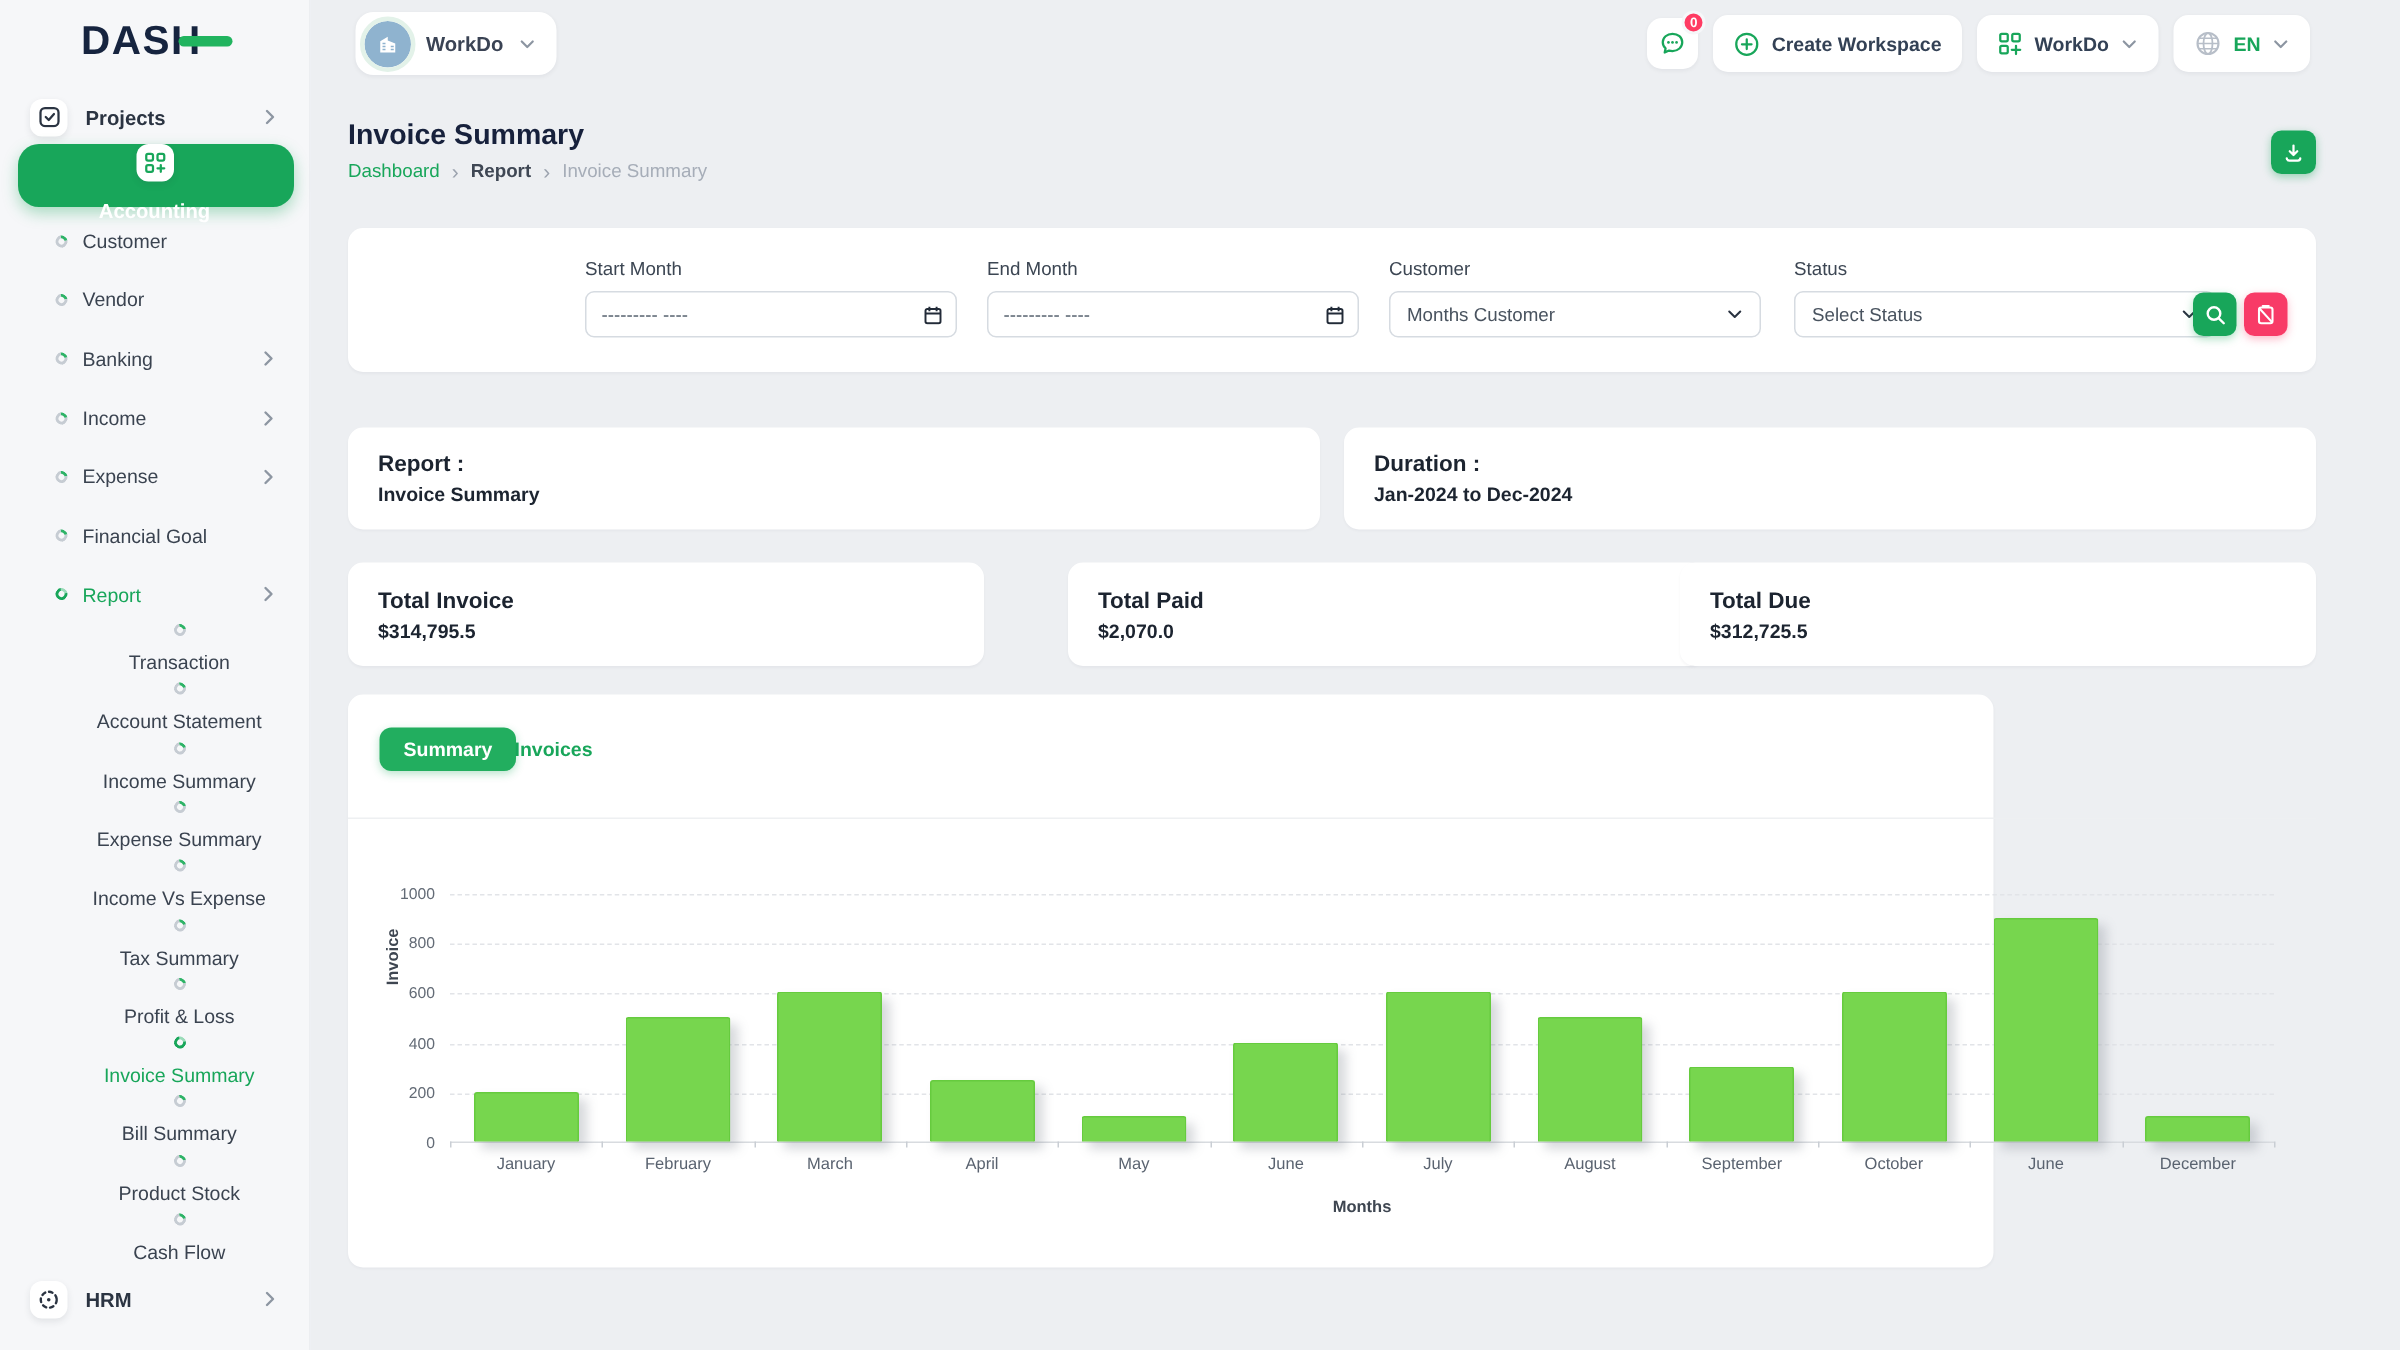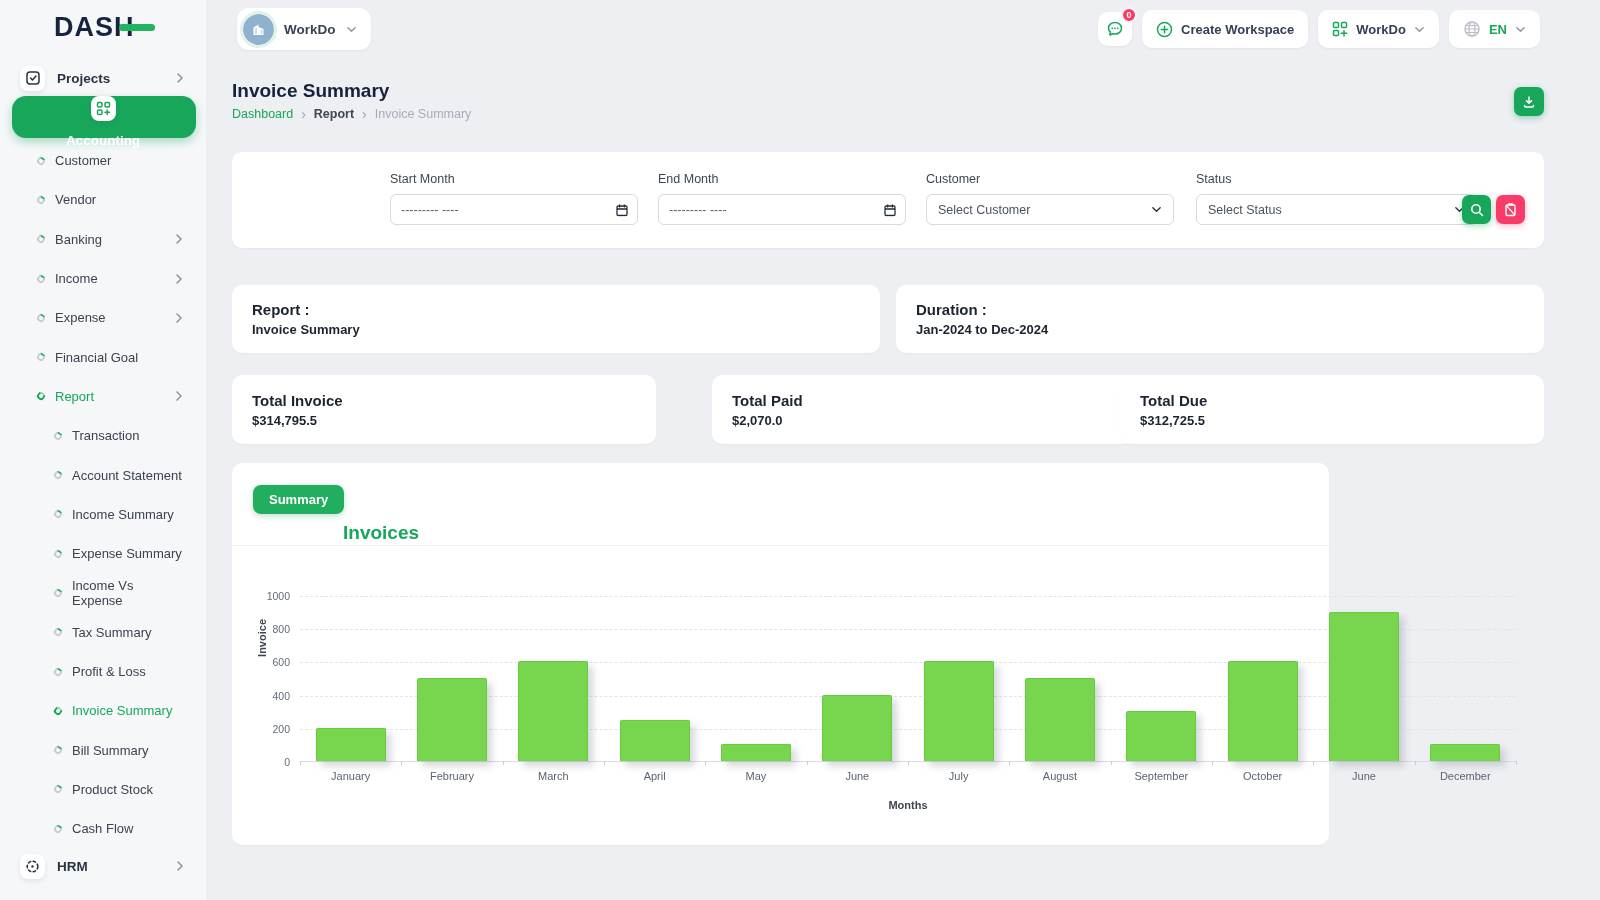--- a/index.html
+++ b/index.html
@@ -42,21 +42,21 @@
   }
   .side-row.active-pill .chev { color:#ffffff; }
   .chev-down { transform:rotate(90deg); }
 
   .side-list { position:absolute; left:0; top:141px; width:207px; }
   .side-sub {
     height:39.3px; display:flex; align-items:center; gap:10px;
     padding-left:37px; padding-right:22px;
     font-size:13px; font-weight:500; color:#3a4350;
   }
-  .side-sub.lvl2 { padding-left:54px; }
+  .side-sub.lvl2 { padding-left:54px;flex-direction:column; }
   .side-sub.active { color:#18a65a; }
   .bullet {
     width:8px; height:8px; border-radius:50%; flex:0 0 auto;
     border:2px solid #c6ccd3; border-top-color:#2eb367; transform:rotate(35deg);
   }
   .bullet-active { border-color:#18a65a; border-top-color:#9adbb9; }
   .hrm-row { top:846px; font-weight:600; }
 
   
   .ws-pill {
@@ -141,21 +141,21 @@
   .total-card { top:375px; width:424px; height:69px; padding:17px 20px; }
   .tc-0 { left:232px; } .tc-1 { left:712px; } .tc-2 { left:1120px; }
 
   
   .chart-card { left:232px; top:463px; width:1097px; height:382px; }
   .tab-pill {
     position:absolute; left:21px; top:22px; height:29px; padding:0 16px;
     background:#22ae5f; color:#fff; border-radius:8px; font-size:13px; font-weight:600;
     display:flex; align-items:center; box-shadow:0 2px 6px rgba(24,166,90,.3);
   }
-  .tab-link { position:absolute; left:111px; top:29px; font-size:19px; font-weight:600; color:#18a65a;margin-top:30px; }
+  .tab-link { position:absolute; left:111px; top:29px; font-size:13px; font-weight:600; color:#18a65a; }
   .tab-divider { position:absolute; left:0; top:82px; width:1312px; border-top:1px solid #eef0f2; }
 
   .plot { position:absolute; left:68px; top:133px; width:1216px; height:166px; border-bottom:1px solid #d8dbdf; }
   .gridline { position:absolute; left:0; width:100%; border-top:1px dashed #e2e4e8; }
   .ytick { position:absolute; right:100%; margin-right:10px; transform:translateY(-50%); font-size:10.5px; color:#636b76; white-space:nowrap; }
   .xtick { position:absolute; top:100%; width:1px; height:4px; background:#c9ced4; }
   .bar {
     position:absolute; bottom:0; width:70px; background:#77d64e;
     border:1px solid #66cb3e; border-bottom:none; border-radius:2px 2px 0 0;
     box-shadow:5px 5px 7px rgba(110,120,130,.28);
@@ -402,21 +402,21 @@
         <svg width="12" height="13" viewBox="0 0 12 13">
             <rect x="1" y="2.5" width="10" height="9.5" rx="1.2" fill="none" stroke="#222b38" stroke-width="1.3"></rect>
             <path d="M3.6 1v3M8.4 1v3M1 5.5h10" stroke="#222b38" stroke-width="1.3"></path>
           </svg>
       </span>
     </div>
   </div>
   <div class="f-group g-cust">
     <div class="f-label" data-interactable="false">Customer</div>
     <div class="f-select" data-interactable="true">
-      <span data-interactable="false">Select Customer</span>
+      <span data-interactable="false">Months Customer</span>
       <svg data-interactable="false" width="11" height="11" viewBox="0 0 12 12" style="color:#2b3442;">
           <path d="M2 4l4 4 4-4" fill="none" stroke="currentColor" stroke-width="1.5" stroke-linecap="round" stroke-linejoin="round"></path>
         </svg>
     </div>
   </div>
   <div class="f-group g-status">
     <div class="f-label" data-interactable="false">Status</div>
     <div class="f-select" data-interactable="true">
       <span data-interactable="false">Select Status</span>
       <svg data-interactable="false" width="11" height="11" viewBox="0 0 12 12" style="color:#2b3442;">

